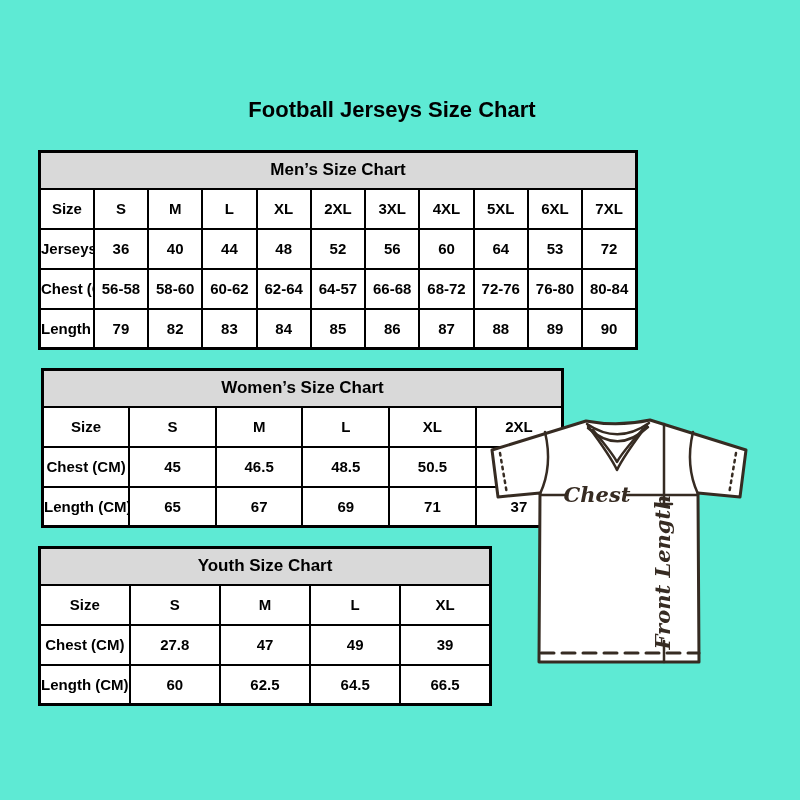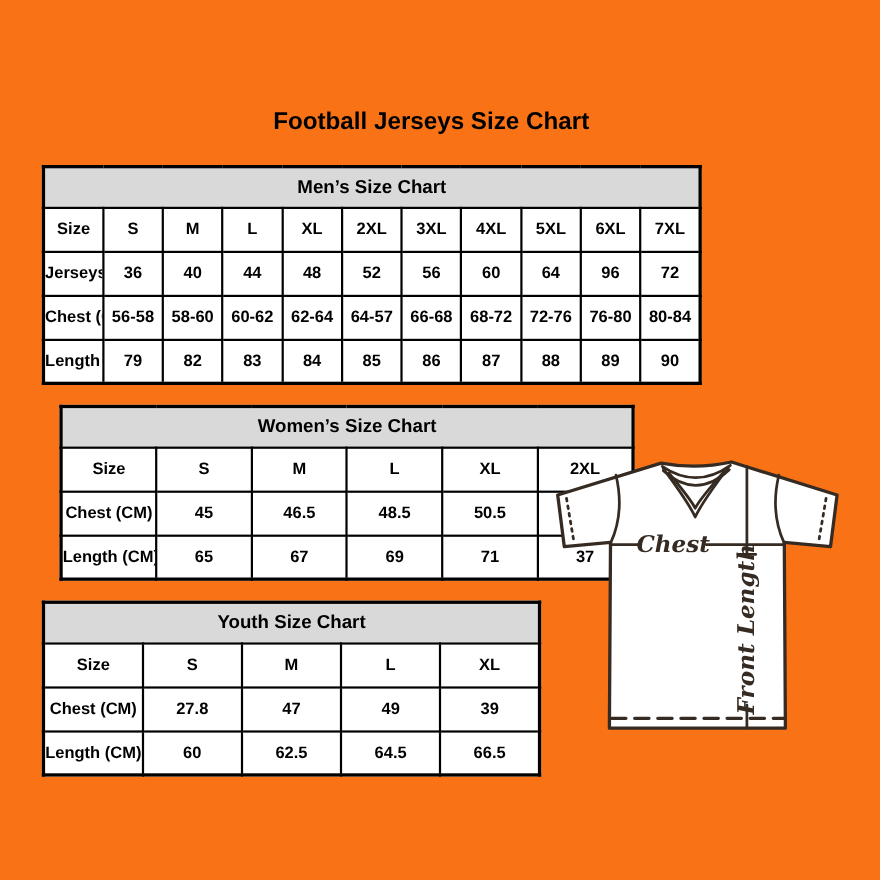--- a/index.html
+++ b/index.html
@@ -1,40 +1,40 @@
 <!DOCTYPE html>
 <html><head>
 <meta charset="utf-8">
 <style>
   * { margin:0; padding:0; box-sizing:border-box; }
   html, body { background:#ffffff; }
   body { width:800px; height:800px; font-family:"Liberation Sans", sans-serif; }
-  .page { position:relative; width:800px; height:800px; background:#f97316; overflow:hidden; }
+  .page { position:relative; width:800px; height:800px; background:#5eead4; overflow:hidden; }
 
   .page-title {
     position:absolute; top:97px; left:0; width:784px;
     text-align:center; font-size:22px; font-weight:bold; color:#000;
   }
 
   table.size-table {
     position:absolute; border-collapse:collapse; table-layout:fixed;
     background:#fff; border:3px solid #000;
   }
   table.size-table th, table.size-table td {
     border:2px solid #000; text-align:center; vertical-align:middle;
     font-weight:bold; color:#000; padding:0; overflow:hidden; white-space:nowrap;
   }
   table.size-table th.band { background:#d9d9d9; font-size:17px; height:37px; }
   table.size-table td { font-size:15px; height:40px; }
 
   table.mens   { left:38px; top:150px; width:600px; }
-  table.womens { left:54px; top:368px; width:523px; }
+  table.womens { left:41px; top:368px; width:523px; }
   table.youth  { left:38px; top:546px; width:454px; }
 
-  .jersey-wrap { position:absolute; left:499px; top:404px; width:268px; height:268px; }
+  .jersey-wrap { position:absolute; left:484px; top:404px; width:268px; height:268px; }
   .jersey-wrap svg { display:block; width:268px; height:268px; }
   .measure-label {
     font-family:"DejaVu Serif", serif; font-style:italic; font-weight:bold;
   }
 </style>
 </head>
 <body>
 
 <div class="page">
 
@@ -61,21 +61,21 @@
         <tr>
           <td>Jerseys Size</td>
           <td>36</td>
           <td>40</td>
           <td>44</td>
           <td>48</td>
           <td>52</td>
           <td>56</td>
           <td>60</td>
           <td>64</td>
-          <td>96</td>
+          <td>53</td>
           <td>72</td>
         </tr>
         <tr>
           <td>Chest (CM)</td>
           <td>56-58</td>
           <td>58-60</td>
           <td>60-62</td>
           <td>62-64</td>
           <td>64-57</td>
           <td>66-68</td>

